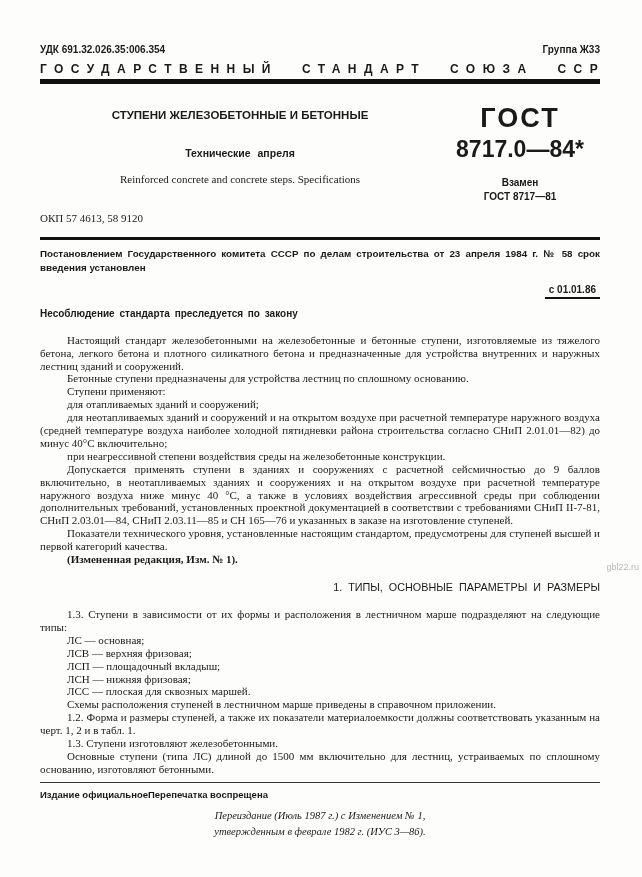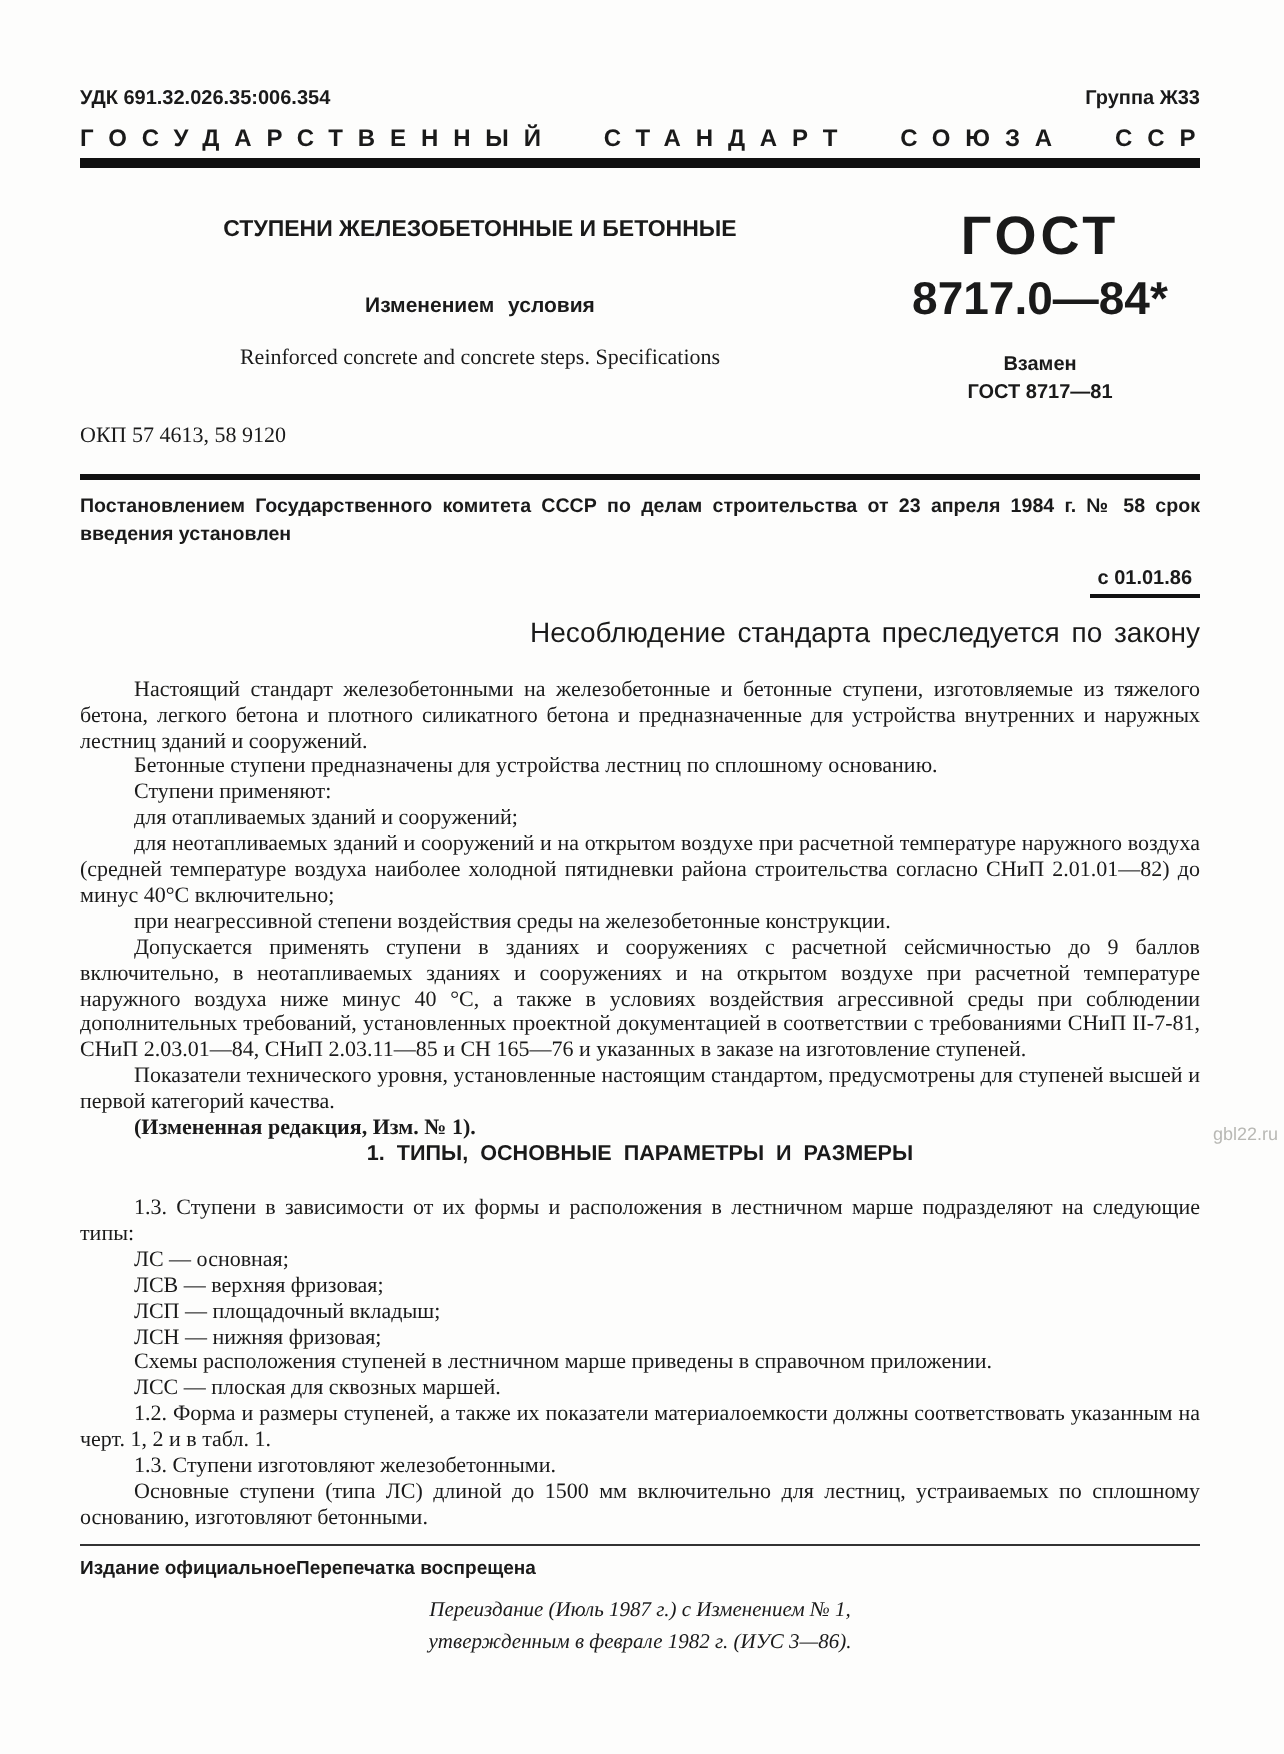--- a/index.html
+++ b/index.html
@@ -73,36 +73,36 @@
   }
   .date-row { text-align: right; margin-top: 4px; }
   .date-value {
     display: inline-block;
     font-family: "Liberation Sans", sans-serif;
     font-weight: bold; font-size: 10px;
     border-bottom: 2px solid #111;
     padding: 0 4px 2px 4px;
   }
   .law-notice {
-    margin-top: 9px; text-align: right;
-    font-family: "Liberation Sans", sans-serif;
-    font-weight: normal; font-size: 14px; word-spacing: 2px;
+    margin-top: 9px; text-align: left;
+    font-family: "Liberation Sans", sans-serif;
+    font-weight: bold; font-size: 10px; word-spacing: 2px;
   }
 
   
   .body-text { margin-top: 15px; }
   .para {
     margin: 0; font-size: 11px; line-height: 12.9px;
     text-align: justify; text-indent: 27px;
   }
   .para.bold { font-weight: bold; }
   .section-heading {
-    text-align: center;
-    font-family: "Liberation Sans", sans-serif;
-    font-weight: bold; font-size: 10.8px; word-spacing: 3px;
+    margin-top: 15px; text-align: right;
+    font-family: "Liberation Sans", sans-serif;
+    font-weight: normal; font-size: 10.8px; word-spacing: 3px;
   }
   .section-body { margin-top: 15px; }
 
   
   .footer-row {
     display: flex; justify-content: flex-start;
     margin-top: 6px;
     font-family: "Liberation Sans", sans-serif;
     font-weight: bold; font-size: 9.5px;
   }
@@ -125,21 +125,21 @@
     <span>УДК 691.32.026.35:006.354</span>
     <span>Группа Ж33</span>
   </div>
 
   <div class="banner">ГОСУДАРСТВЕННЫЙ СТАНДАРТ СОЮЗА ССР</div>
   <div class="rule-thick"></div>
 
   <div class="title-grid">
     <div class="title-left">
       <div class="doc-title">СТУПЕНИ ЖЕЛЕЗОБЕТОННЫЕ И БЕТОННЫЕ</div>
-      <div class="doc-subtitle">Изменением условия</div>
+      <div class="doc-subtitle">Технические апреля</div>
       <div class="doc-subtitle-en">Reinforced concrete and concrete steps. Specifications</div>
     </div>
     <div class="title-right">
       <div class="gost-label">ГОСТ</div>
       <div class="gost-number">8717.0—84*</div>
       <div class="replaces">
         <div>Взамен</div>
         <div>ГОСТ 8717—81</div>
       </div>
     </div>
@@ -168,22 +168,22 @@
   </div>
 
   <div class="section-heading">1. ТИПЫ, ОСНОВНЫЕ ПАРАМЕТРЫ И РАЗМЕРЫ</div>
 
   <div class="section-body">
     <p class="para">1.3. Ступени в зависимости от их формы и расположения в лестничном марше подразделяют на следующие типы:</p>
     <p class="para">ЛС — основная;</p>
     <p class="para">ЛСВ — верхняя фризовая;</p>
     <p class="para">ЛСП — площадочный вкладыш;</p>
     <p class="para">ЛСН — нижняя фризовая;</p>
+    <p class="para">ЛСС — плоская для сквозных маршей.</p>
     <p class="para">Схемы расположения ступеней в лестничном марше приведены в справочном приложении.</p>
-    <p class="para">ЛСС — плоская для сквозных маршей.</p>
     <p class="para">1.2. Форма и размеры ступеней, а также их показатели материалоемкости должны соответствовать указанным на черт. 1, 2 и в табл. 1.</p>
     <p class="para">1.3. Ступени изготовляют железобетонными.</p>
     <p class="para">Основные ступени (типа ЛС) длиной до 1500 мм включительно для лестниц, устраиваемых по сплошному основанию, изготовляют бетонными.</p>
   </div>
 
   <div class="rule-thin"></div>
 
   <div class="footer-row">
     <span>Издание официальное</span>
     <span>Перепечатка воспрещена</span>

